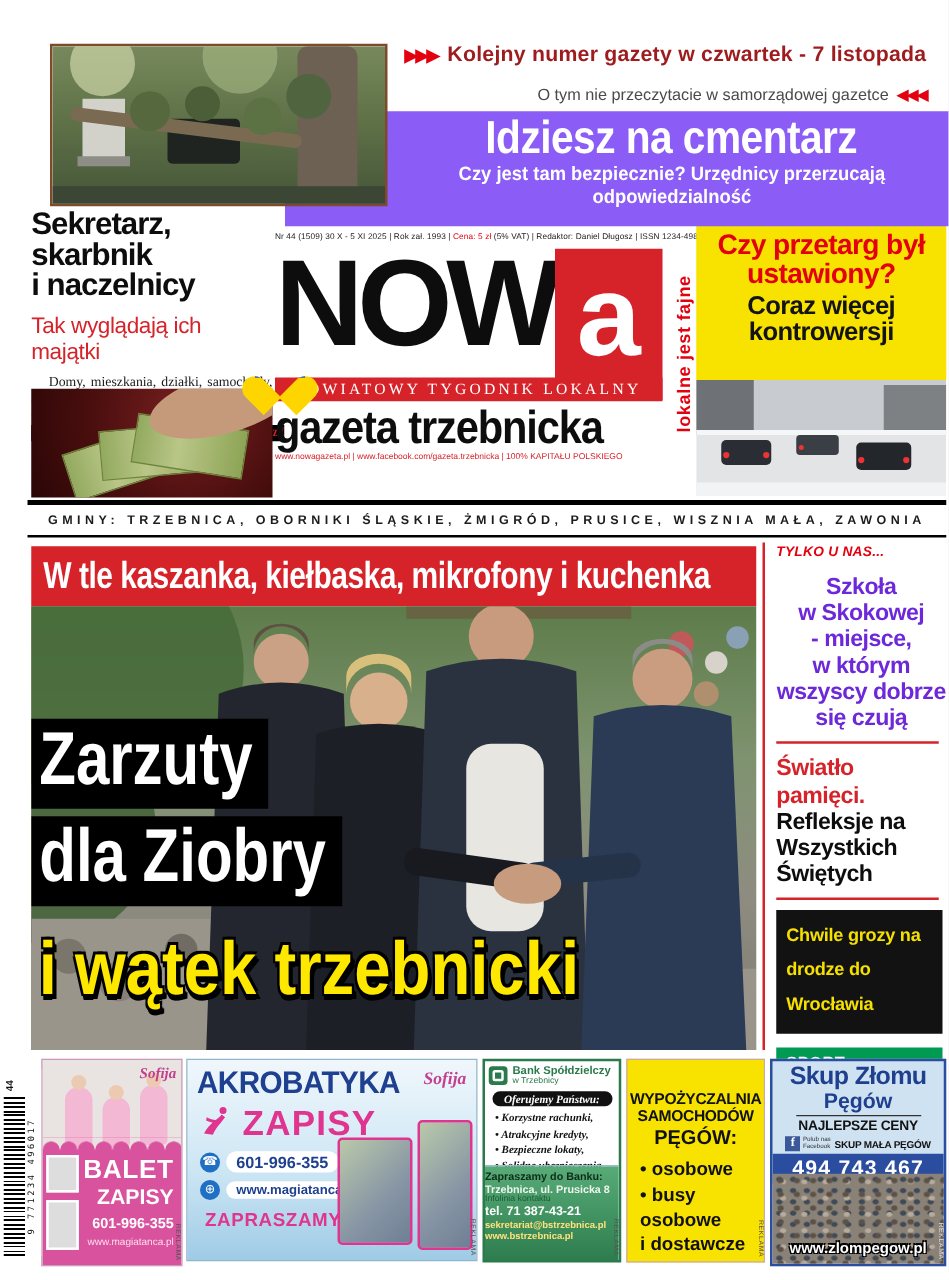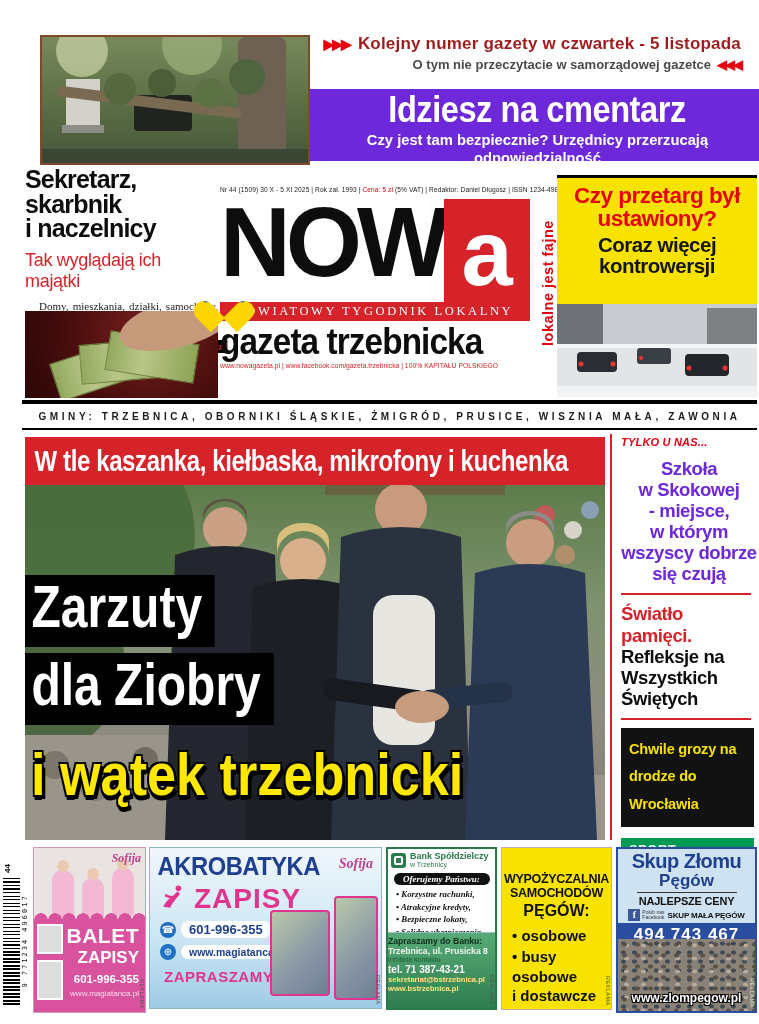--- a/index.html
+++ b/index.html
@@ -4,25 +4,25 @@
 <style>
   * { margin:0; padding:0; box-sizing:border-box; }
   body { background:#e8e8e8; font-family:"Liberation Sans", sans-serif; }
   #page { position:relative; width:759px; height:1024px; background:#fff; margin:0 auto; overflow:hidden; }
   .pre { white-space:pre-line; }
 
   
   .teaser { position:absolute; right:18px; top:34px; width:460px; text-align:right; }
   .teaser .l1 { font-size:17px; font-weight:bold; color:#9e1b1e; letter-spacing:.2px; }
   .teaser .l1 .arr { color:#e3000f; font-size:14px; margin-right:8px; letter-spacing:-2px; }
-  .teaser .l2 { font-size:13px; color:#4a4a4a; margin-top:3px;font-weight:bold; }
+  .teaser .l2 { font-size:13px; color:#4a4a4a; margin-top:14px; }
   .teaser .l2 .arr { color:#e3000f; font-size:13px; margin-left:6px; letter-spacing:-2px; }
 
   
-  .banner-brown { position:absolute; left:228px; top:89px; width:531px; height:72px; background:#6d28d9; z-index:1; }
+  .banner-brown { position:absolute; left:228px; top:89px; width:531px; height:92px; background:#8b5cf6; z-index:1; }
   .banner-brown .inner { margin-left:88px; text-align:center; color:#fff; }
   .banner-brown .t { display:inline-block; font-size:37px; font-weight:bold; letter-spacing:-.5px; transform:scaleX(.88); transform-origin:50% 0; line-height:1.05; margin-top:2px; }
   .banner-brown .s { display:block; font-size:15.5px; font-weight:bold; transform:scaleX(.95); transform-origin:50% 0; margin-top:1px; }
   .photo-cem { position:absolute; left:40px; top:35px; width:270px; height:130px; border:2px solid #7d4a2a; z-index:2; }
 
   
   .story-left { position:absolute; left:25px; top:167px; width:193px; }
   .story-left h1 { font-size:25px; line-height:.98; font-weight:bold; color:#0d0d0d; letter-spacing:-.8px; white-space:pre-line; }
   .story-left h2 { font-size:18px; font-weight:normal; color:#d6232a; margin-top:9px; letter-spacing:-.3px; }
   .story-left p { margin-top:8px; font-family:"Liberation Serif", serif; font-size:11px; line-height:1.22; text-align:justify; color:#1a1a1a; text-indent:14px; }
@@ -174,21 +174,21 @@
     background:repeating-linear-gradient(90deg,#000 0 1.5px,#fff 1.5px 3px,#000 3px 4.5px,#fff 4.5px 7px); }
   .barcode .num { position:absolute; left:0; top:18px; width:128px; text-align:center; font-family:"DejaVu Sans Mono",monospace; font-size:7px; letter-spacing:2px; color:#111; }
   .barcode .iss { margin-left:4px; font-size:8px; font-weight:bold; color:#111; }
 </style>
 </head>
 <body>
 
 <div id="page">
 
   <div class="teaser">
-    <div class="l1"><span class="arr">▶▶▶</span><span>Kolejny numer gazety w czwartek - 5 listopada</span></div>
+    <div class="l1"><span class="arr">▶▶▶</span><span>Kolejny numer gazety w czwartek - 7 listopada</span></div>
     <div class="l2"><span>O tym nie przeczytacie w samorządowej gazetce</span><span class="arr">◀◀◀</span></div>
   </div>
 
   <div class="banner-brown">
     <div class="inner">
       <span class="t">Idziesz na cmentarz</span>
       <span class="s">Czy jest tam bezpiecznie? Urzędnicy przerzucają odpowiedzialność</span>
     </div>
   </div>
 

